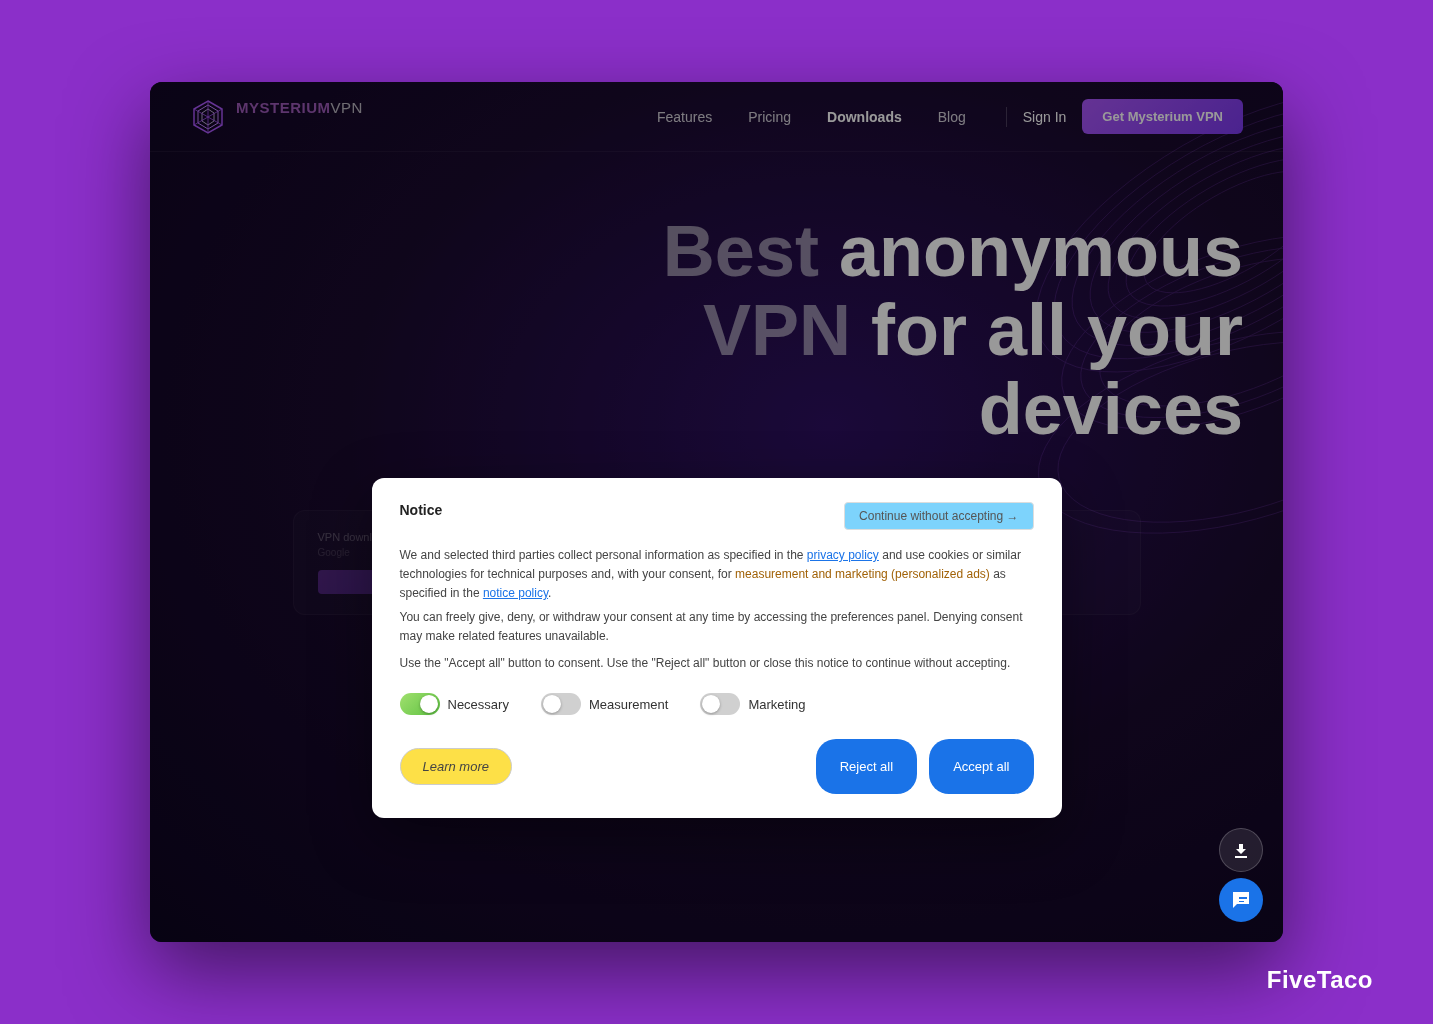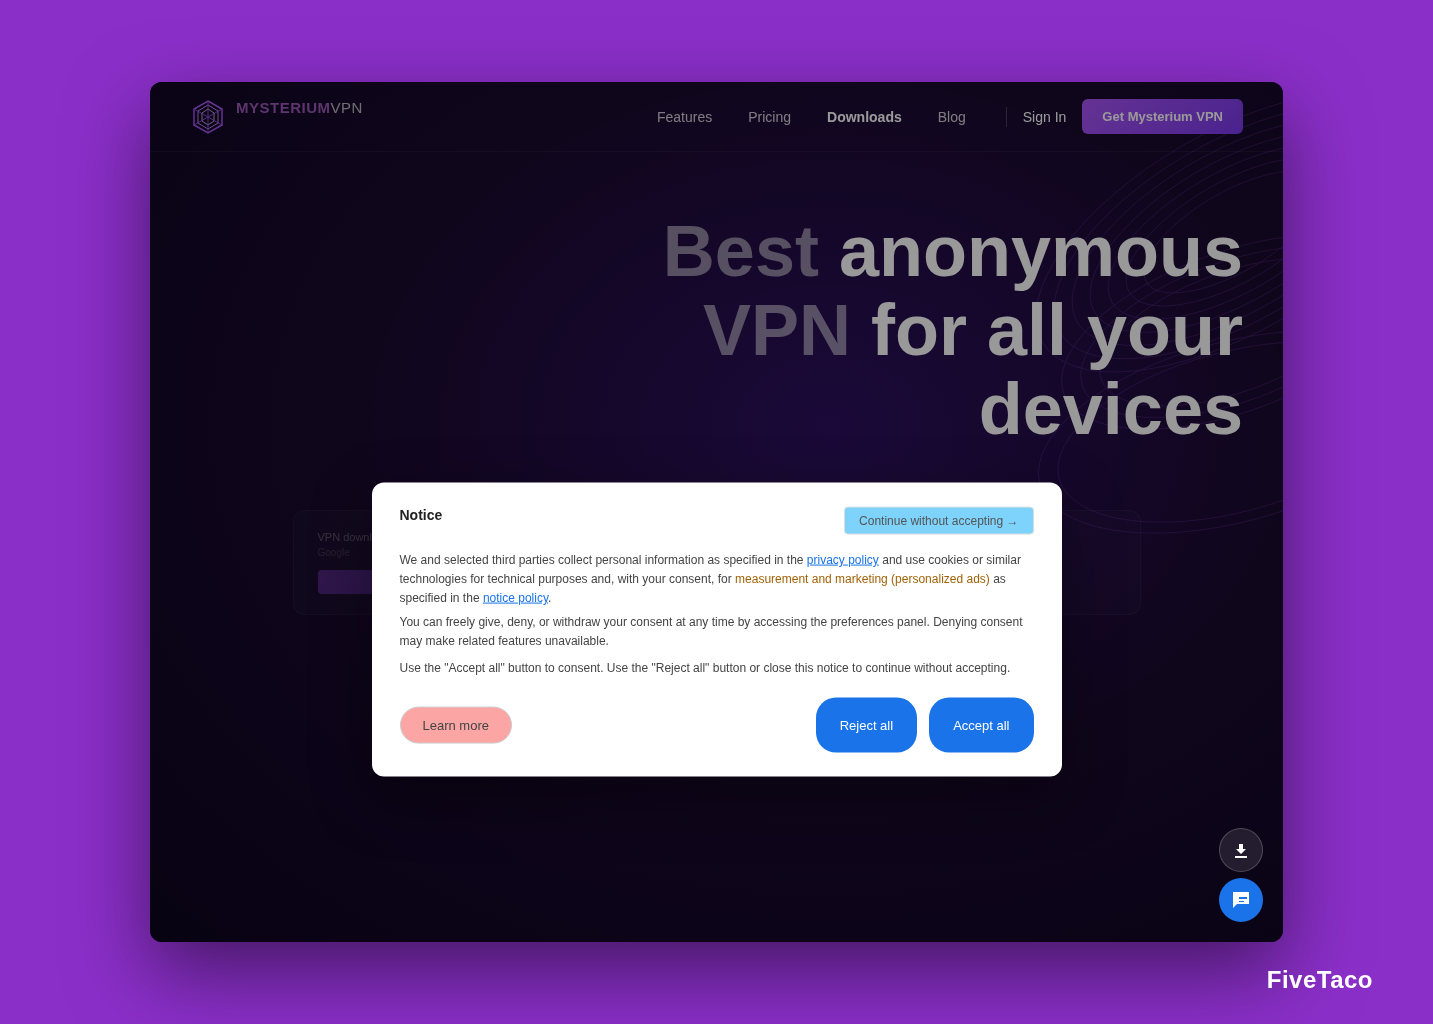--- a/index.html
+++ b/index.html
@@ -298,27 +298,28 @@
     }
 
     
     .cookie-actions {
       display: flex;
       align-items: center;
       justify-content: space-between;
     }
 
     .learn-more-btn {
-      background: #fca5a5;
+      background: #fde047;
       border: 1px solid #ccc;
       border-radius: 20px;
       padding: 10px 22px;
       font-size: 13px;
       color: #444;
       cursor: pointer;
+      font-style: italic;
     }
 
     .action-btns {
       display: flex;
       gap: 12px;
     }
 
     .reject-all-btn {
       background: #1a73e8;
       color: #fff;
@@ -499,20 +500,43 @@
       </div>
 
       <div class="cookie-text">
         <p>
           <span>We and selected third parties collect personal information as specified in the </span><a href="#">privacy policy</a><span> and use cookies or similar technologies for technical purposes and, with your consent, for </span><strong>measurement and marketing (personalized ads)</strong><span> as specified in the </span><a href="#">notice policy</a><span>.</span>
         </p>
         <p style="margin-top:4px;">You can freely give, deny, or withdraw your consent at any time by accessing the preferences panel. Denying consent may make related features unavailable.</p>
         <p style="margin-top:8px;">Use the "Accept all" button to consent. Use the "Reject all" button or close this notice to continue without accepting.</p>
       </div>
 
+      <div class="toggles-row">
+
+        <div class="toggle-item">
+          <div class="toggle-switch on">
+            <div class="toggle-knob"></div>
+          </div>
+          <span class="toggle-label">Necessary</span>
+        </div>
+
+        <div class="toggle-item">
+          <div class="toggle-switch off">
+            <div class="toggle-knob"></div>
+          </div>
+          <span class="toggle-label">Measurement</span>
+        </div>
+
+        <div class="toggle-item">
+          <div class="toggle-switch off">
+            <div class="toggle-knob"></div>
+          </div>
+          <span class="toggle-label">Marketing</span>
+        </div>
+      </div>
 
       <div class="cookie-actions">
         <button class="learn-more-btn">Learn more</button>
         <div class="action-btns">
           <button class="reject-all-btn">Reject all</button>
           <button class="accept-all-btn">Accept all</button>
         </div>
       </div>
 
     </div>

